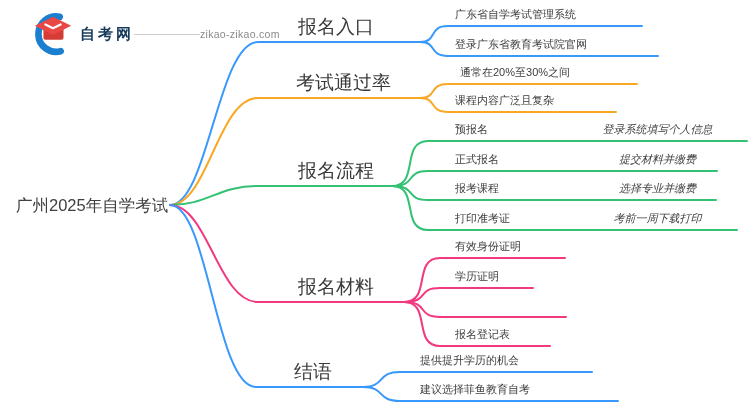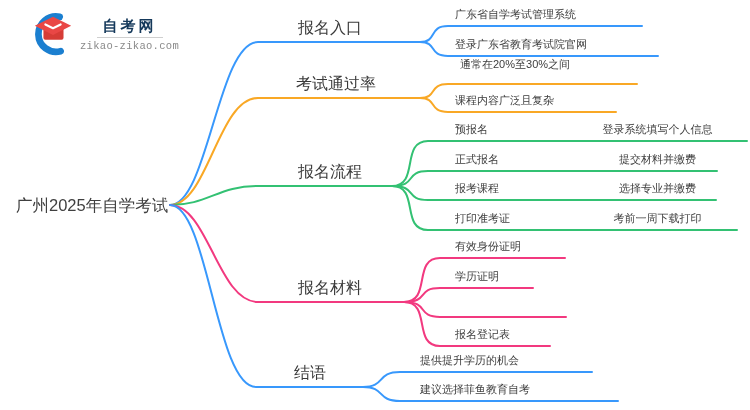--- a/index.html
+++ b/index.html
@@ -3,30 +3,30 @@
 <meta charset="utf-8">
 <style>
   html,body{margin:0;padding:0;background:#ffffff;}
   .stage{
     position:relative;width:750px;height:410px;overflow:hidden;background:#ffffff;
     font-family:"Liberation Sans",sans-serif;
   }
   .edges{position:absolute;left:0;top:0;}
   .node{position:absolute;white-space:nowrap;color:#3d3d3d;}
   .central{font-size:16.5px;line-height:22px;color:#404040;}
-  .branch-label{font-size:16px;line-height:20px;color:#3a3a3a;}
+  .branch-label{font-size:19px;line-height:20px;color:#3a3a3a;font-family:Liberation Mono, monospace;}
   .leaf{font-size:11px;line-height:20px;}
-  .sub{width:185px;text-align:center;}
+  .sub{width:185px;text-align:center;font-style:italic;}
   
   .logo{position:absolute;left:30px;top:12px;display:flex;align-items:center;cursor:pointer;}
   .logo-icon{width:46px;height:44px;display:block;}
-  .logo-text{margin-left:4px;display:flex;flex-direction:column;align-items:center;}
+  .logo-text{margin-left:4px;display:flex;flex-direction:row;align-items:center;}
   .logo-title{font-size:15px;font-weight:bold;color:#15395b;letter-spacing:3px;line-height:18px;}
   .logo-divider{width:66px;height:1px;background:#cfcfcf;margin:2px 0 2px 0;}
-  .logo-domain{font-size:10.5px;color:#8a8a8a;line-height:12px;letter-spacing:0.3px;font-family:Liberation Mono, monospace;}
+  .logo-domain{font-size:10.5px;color:#8a8a8a;line-height:12px;letter-spacing:0.3px;}
 </style>
 </head>
 <body>
 
 <div class="stage">
 
   <svg class="edges" width="750" height="410" viewBox="0 0 750 410">
     <g fill="none" stroke-width="2" stroke-linecap="round">
 
       <path d="M170,205 C208,205 218,42 258,42 L420,42" stroke="#3898fc"></path>
@@ -73,21 +73,21 @@
 
   <div class="node branch-label" style="left:298px;top:18px">报名入口</div>
   <div class="node branch-label" style="left:296px;top:74px">考试通过率</div>
   <div class="node branch-label" style="left:298px;top:162px">报名流程</div>
   <div class="node branch-label" style="left:298px;top:278px">报名材料</div>
   <div class="node branch-label" style="left:294px;top:363px">结语</div>
 
   <div class="node leaf" style="left:455px;top:4px">广东省自学考试管理系统</div>
   <div class="node leaf" style="left:455px;top:34px">登录广东省教育考试院官网</div>
 
-  <div class="node leaf" style="left:460px;top:54px">通常在20%至30%之间</div>
+  <div class="node leaf" style="left:460px;top:62px">通常在20%至30%之间</div>
   <div class="node leaf" style="left:455px;top:90px">课程内容广泛且复杂</div>
 
   <div class="node leaf" style="left:455px;top:119px">预报名</div>
   <div class="node leaf sub" style="left:565px;top:119px">登录系统填写个人信息</div>
   <div class="node leaf" style="left:455px;top:149px">正式报名</div>
   <div class="node leaf sub" style="left:565px;top:149px">提交材料并缴费</div>
   <div class="node leaf" style="left:455px;top:178px">报考课程</div>
   <div class="node leaf sub" style="left:565px;top:178px">选择专业并缴费</div>
   <div class="node leaf" style="left:455px;top:208px">打印准考证</div>
   <div class="node leaf sub" style="left:565px;top:208px">考前一周下载打印</div>

